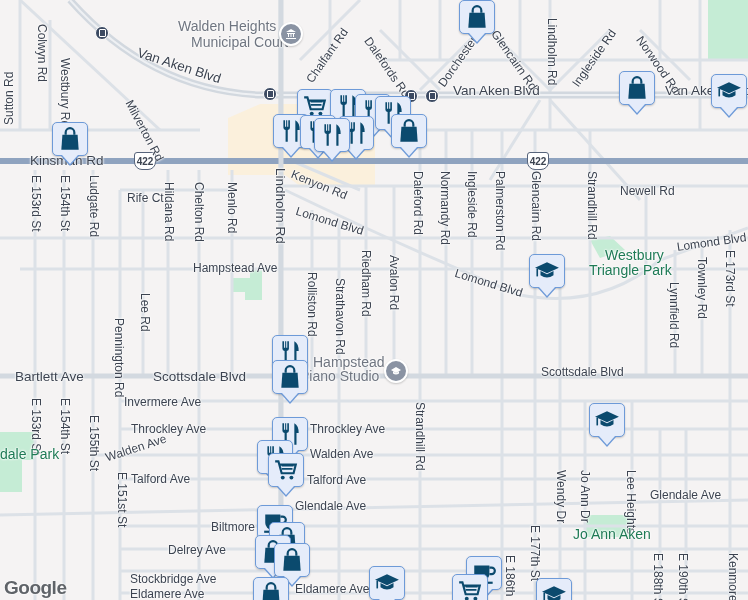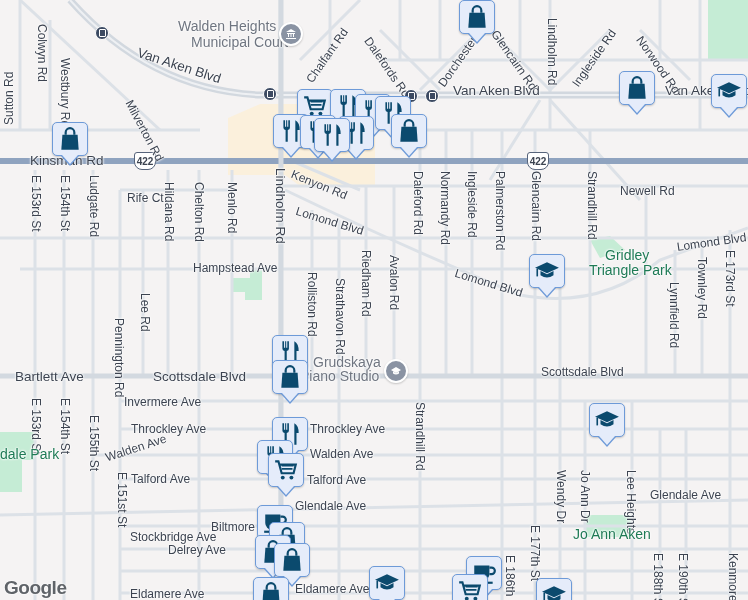--- a/index.html
+++ b/index.html
@@ -145,21 +145,21 @@
   <div class="lbl" style="left:131px;top:423px;">Throckley Ave</div>
   <div class="lbl" style="left:310px;top:423px;">Throckley Ave</div>
   <div class="lbl" style="left:104px;top:452px;transform:rotate(-18deg);">Walden Ave</div>
   <div class="lbl" style="left:310px;top:448px;">Walden Ave</div>
   <div class="lbl" style="left:131px;top:473px;">Talford Ave</div>
   <div class="lbl" style="left:307px;top:474px;">Talford Ave</div>
   <div class="lbl" style="left:295px;top:500px;">Glendale Ave</div>
   <div class="lbl" style="left:650px;top:489px;">Glendale Ave</div>
   <div class="lbl" style="left:211px;top:521px;">Biltmore</div>
   <div class="lbl" style="left:168px;top:544px;">Delrey Ave</div>
-  <div class="lbl" style="left:130px;top:531px;">Stockbridge Ave</div>
+  <div class="lbl" style="left:130px;top:573px;">Stockbridge Ave</div>
   <div class="lbl" style="left:130px;top:588px;">Eldamere Ave</div>
   <div class="lbl" style="left:295px;top:583px;">Eldamere Ave</div>
   <div class="lbl" style="left:304px;top:78px;transform:rotate(-55deg);">Chalfant Rd</div>
   <div class="lbl" style="left:436px;top:82px;transform:rotate(-55deg);">Dorchester Rd</div>
   <div class="lbl" style="left:570px;top:82px;transform:rotate(-55deg);">Ingleside Rd</div>
   <div class="lbl" style="left:134px;top:98px;transform:rotate(62deg);">Milverton Rd</div>
   <div class="lbl" style="left:372px;top:35px;transform:rotate(55deg);">Dalefords Rd</div>
   <div class="lbl" style="left:499px;top:28px;transform:rotate(55deg);">Glencairn Rd</div>
   <div class="lbl" style="left:644px;top:34px;transform:rotate(55deg);">Norwood Rd</div>
 
@@ -198,23 +198,23 @@
   <div class="lbl" style="left:637px;top:470px;transform:rotate(90deg);">Lee Heights</div>
   <div class="lbl" style="left:541px;top:525px;transform:rotate(90deg);">E 177th St</div>
   <div class="lbl" style="left:516px;top:555px;transform:rotate(90deg);">E 186th St</div>
   <div class="lbl" style="left:664px;top:553px;transform:rotate(90deg);">E 188th St</div>
   <div class="lbl" style="left:689px;top:553px;transform:rotate(90deg);">E 190th St</div>
   <div class="lbl" style="left:739px;top:553px;transform:rotate(90deg);">Kenmore Rd</div>
   <div class="lbl" style="left:558px;top:18px;transform:rotate(90deg);">Lindholm Rd</div>
 
   <div class="lbl poi" style="left:178px;top:19px;">Walden Heights</div>
   <div class="lbl poi" style="left:191px;top:35px;text-align:right;">Municipal Court</div>
-  <div class="lbl poi" style="left:313px;top:355px;">Grudskaya</div>
+  <div class="lbl poi" style="left:313px;top:355px;">Hampstead</div>
   <div class="lbl poi" style="left:300px;top:369px;">Piano Studio</div>
-  <div class="lbl park" style="left:605px;top:248px;">Gridley</div>
+  <div class="lbl park" style="left:605px;top:248px;">Westbury</div>
   <div class="lbl park" style="left:589px;top:263px;">Triangle Park</div>
   <div class="lbl park" style="left:573px;top:527px;">Jo Ann Aken</div>
   <div class="lbl park" style="left:0px;top:447px;">dale Park</div>
 
   <div class="poi-dot" style="left:279px;top:22px;">
     <svg width="12" height="12" viewBox="0 0 12 12">
         <path d="M1 4 L6 1 L11 4 Z M2 5 h8 v1 h-8z M3 6 v3 h1 v-3z M5.5 6 v3 h1 v-3z M8 6 v3 h1 v-3z M1 10 h10 v1 h-10z" fill="#fff"></path>
       </svg>
   </div>
   <div class="poi-dot" style="left:384px;top:359px;">

